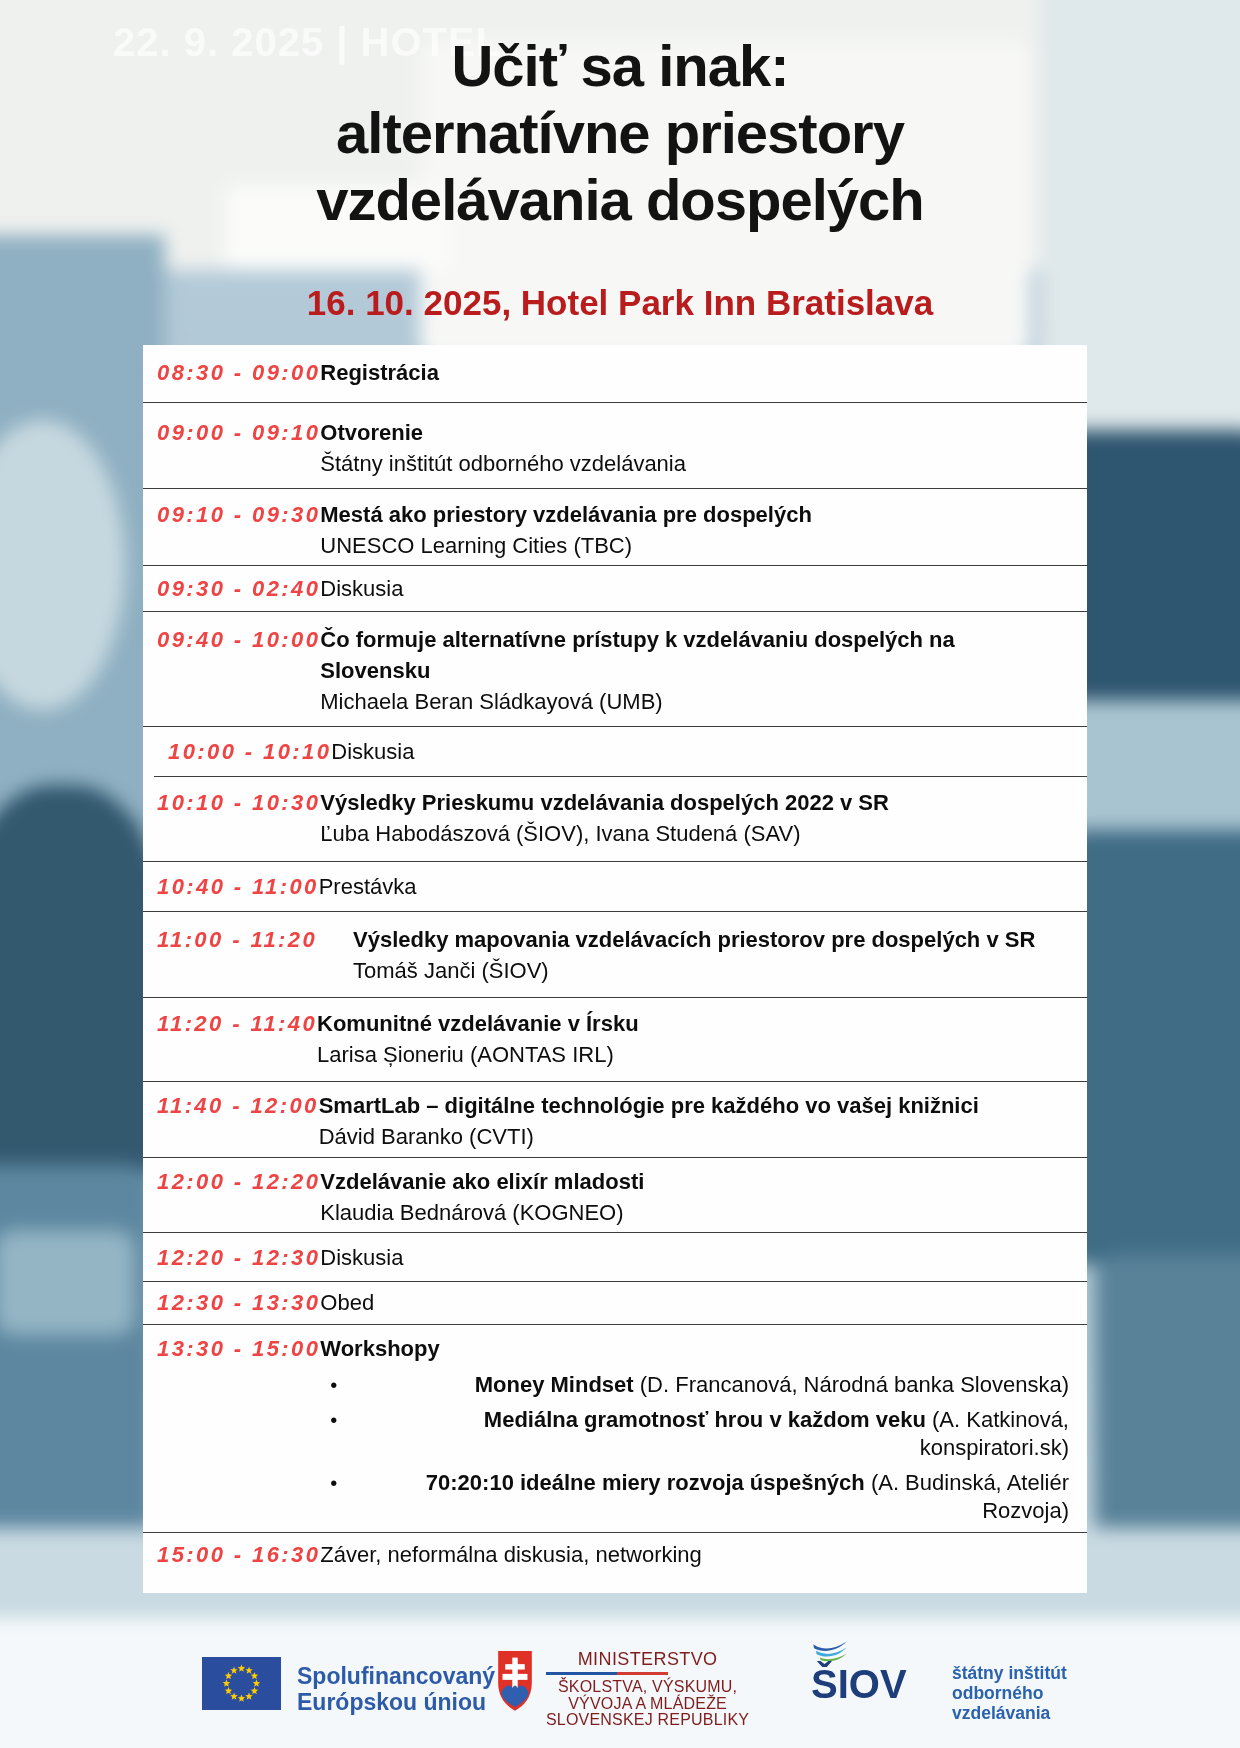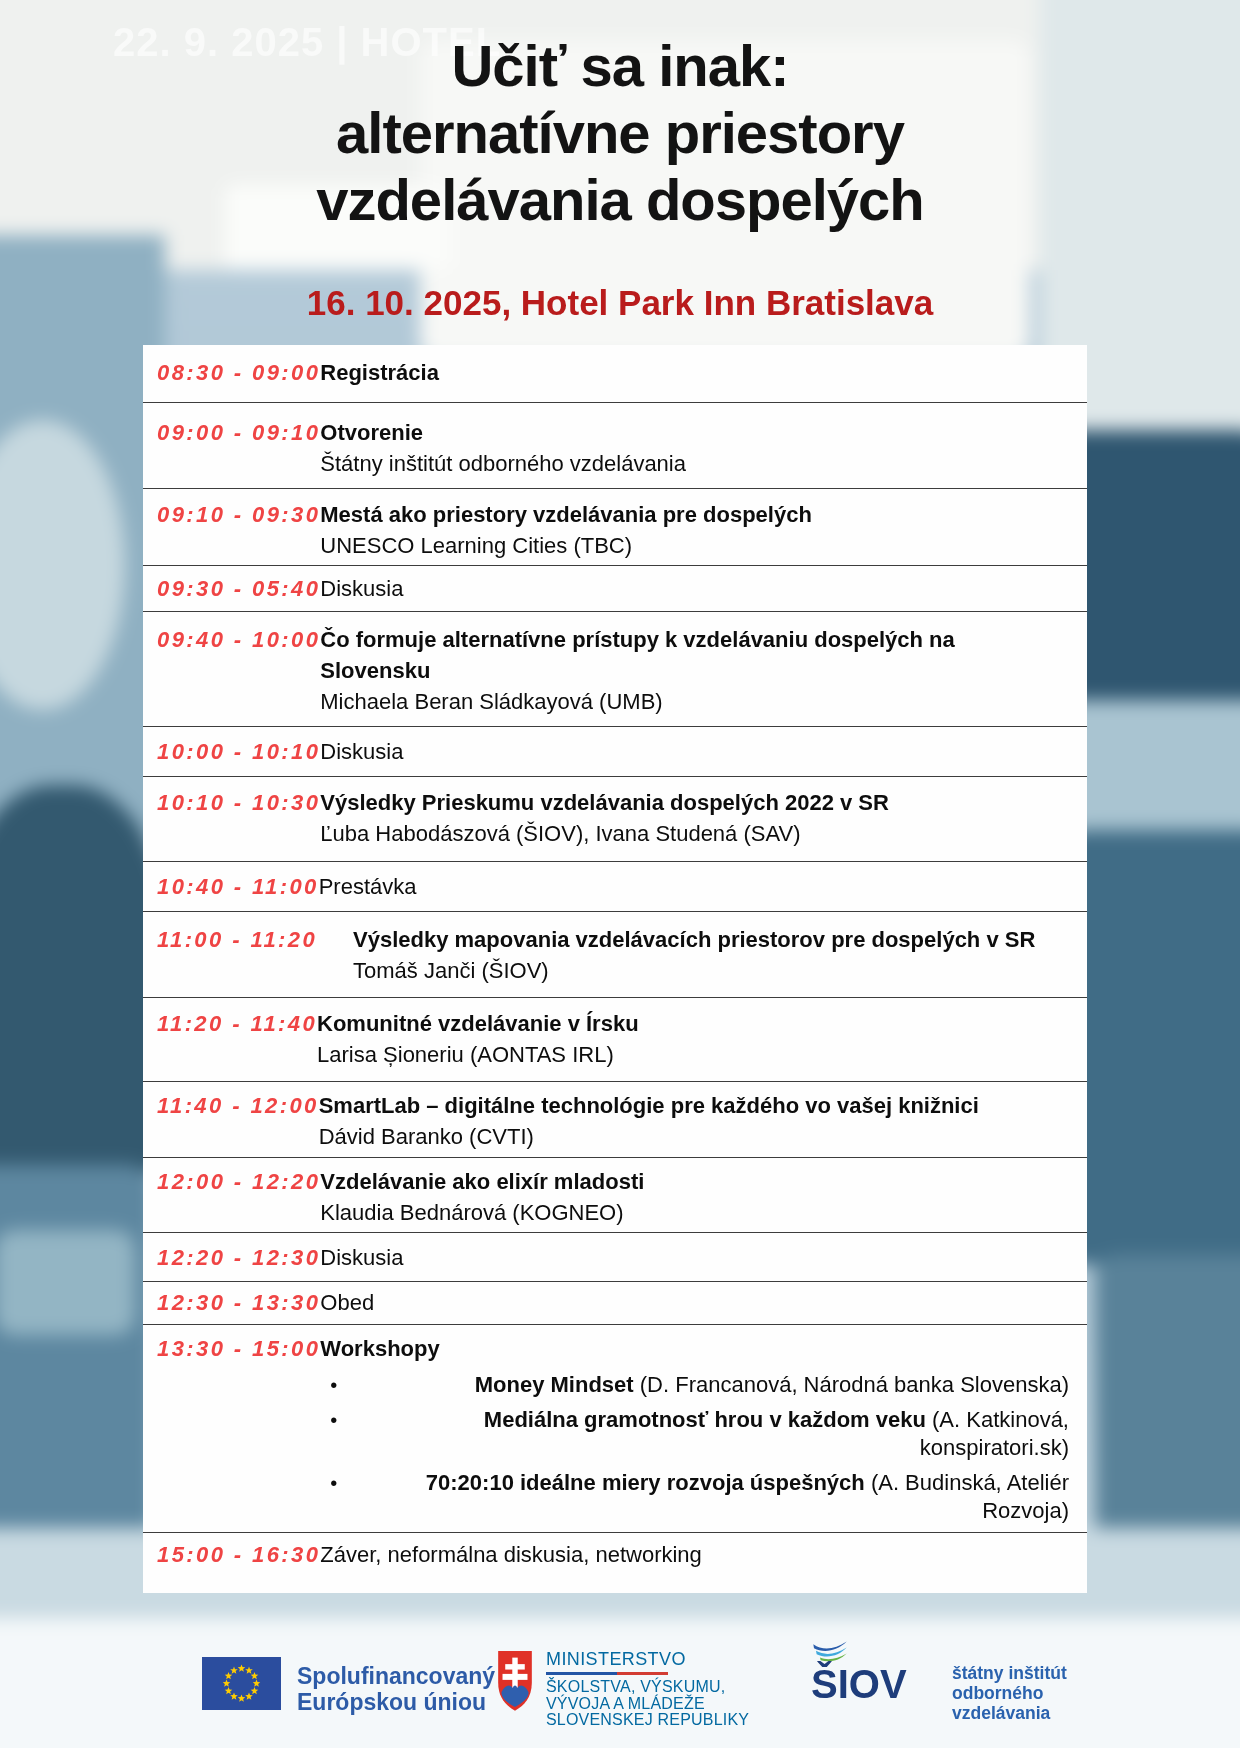--- a/index.html
+++ b/index.html
@@ -57,21 +57,21 @@
     color:#ef4444;line-height:31px;white-space:nowrap;font-style:italic;
   }
   .rc{flex:1;font-size:22px;line-height:31px;color:#0d0d0d;}
   .rc .t{font-weight:bold;}
   .rc .s{font-weight:normal;}
   .r1{height:58px;padding-top:12px;}
   .r2{height:86px;padding-top:14px;}
   .r3{height:77px;padding-top:10px;}
   .r4{height:46px;padding-top:7px;}
   .r5{height:115px;padding-top:12px;}
-  .r6{height:50px;padding-top:9px;}
+  .r6{height:50px;padding-top:9px;margin-left:11px;}
   .r7{height:85px;padding-top:10px;}
   .r8{height:50px;padding-top:9px;}
   .r9{height:86px;padding-top:12px;gap:36px;}
   .r10{height:84px;padding-top:10px;}
   .r11{height:76px;padding-top:8px;}
   .r12{height:75px;padding-top:8px;}
   .r13{height:49px;padding-top:9px;}
   .r14{height:43px;padding-top:5px;}
   .r15{height:208px;padding-top:8px;}
   .r16{height:60px;padding-top:6px;}
@@ -79,21 +79,21 @@
   .bullets li{position:relative;padding-left:25px;line-height:28px;margin-top:7px;font-size:22px;}
   .bullets li::before{content:"•";position:absolute;left:8px;top:0;font-size:20px;}
   
   .footer{position:absolute;inset:0;z-index:4;pointer-events:none;}
   .eu-flag{position:absolute;left:202px;top:1657px;width:79px;height:53px;}
   .eu-text{
     position:absolute;left:297px;top:1663px;font-size:23px;line-height:26px;
     font-weight:bold;color:#2d5ba7;
   }
   .coa{position:absolute;left:496px;top:1648px;width:38px;height:67px;}
-  .min-text{position:absolute;left:546px;top:1650px;color:#0369a1;}
+  .min-text{position:absolute;left:546px;top:1650px;color:#7f1d1d;text-align:center;}
   .min-l1{font-size:18px;letter-spacing:.4px;line-height:19px;}
   .min-rule{width:122px;height:3px;margin:3px 0 4px 0;background:linear-gradient(to right,#2355a5 0 58%,#d23c32 58% 100%);}
   .min-small{font-size:16px;line-height:16.5px;letter-spacing:.2px;}
   .siov-swoosh{position:absolute;left:812px;top:1640px;width:40px;height:23px;}
   .siov-big{
     position:absolute;left:811px;top:1652px;font-size:40px;line-height:64px;
     font-weight:bold;color:#1e3d7b;letter-spacing:0;
   }
   .siov-side{
     position:absolute;left:952px;top:1663px;font-size:17.5px;line-height:20px;
@@ -153,21 +153,21 @@
 
     <div class="row r3">
       <div class="rt">09:10 - 09:30</div>
       <div class="rc">
         <div class="t">Mestá ako priestory vzdelávania pre dospelých</div>
         <div class="s">UNESCO Learning Cities (TBC)</div>
       </div>
     </div>
 
     <div class="row r4">
-      <div class="rt">09:30 - 05:40</div>
+      <div class="rt">09:30 - 02:40</div>
       <div class="rc">
           <div class="s">Diskusia</div>
         </div>
     </div>
 
     <div class="row r5">
       <div class="rt">09:40 - 10:00</div>
       <div class="rc">
         <div class="t">Čo formuje alternatívne prístupy k vzdelávaniu dospelých na Slovensku</div>
         <div class="s">Michaela Beran Sládkayová (UMB)</div>

